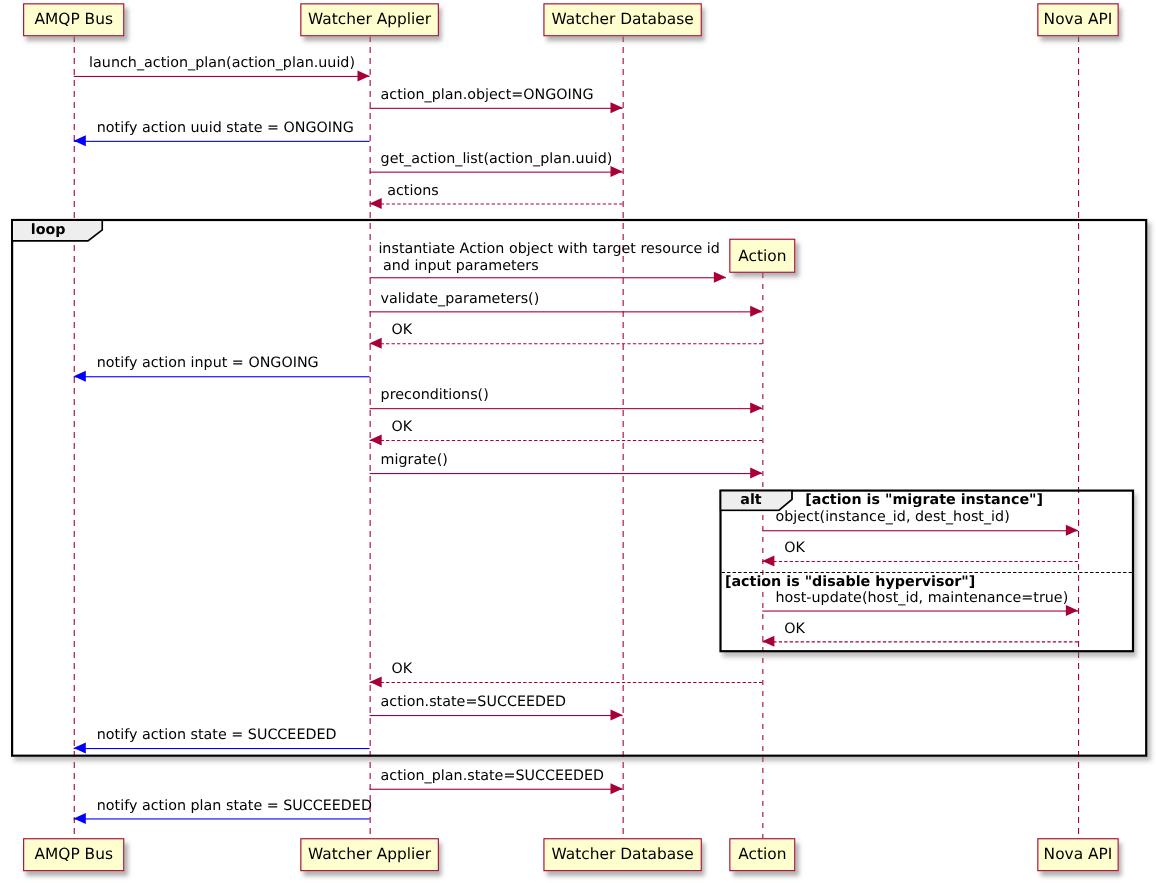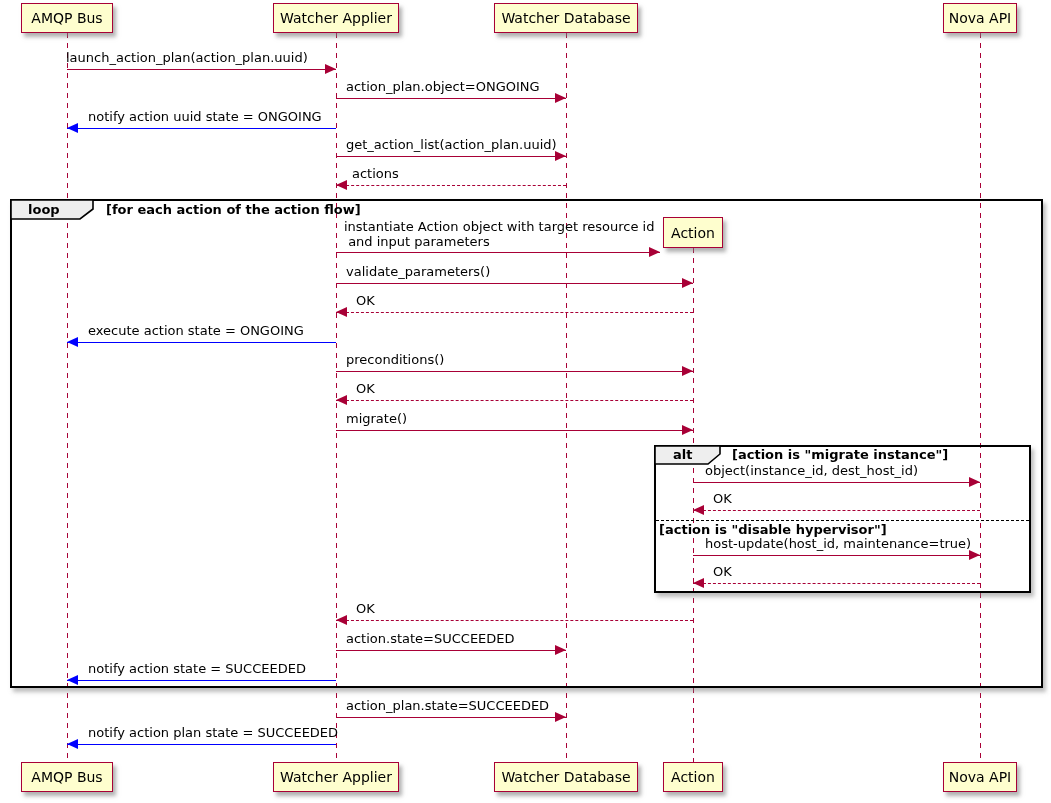--- a/index.html
+++ b/index.html
@@ -33,33 +33,32 @@
   <div class="life" style="left:336px;top:33px;height:729px"></div>
   <div class="life" style="left:566px;top:33px;height:729px"></div>
   <div class="life" style="left:693px;top:248px;height:514px"></div>
   <div class="life" style="left:980px;top:33px;height:729px"></div>
 
   <div class="frame" style="left:10px;top:199px;width:1033px;height:489px"></div>
   <svg class="fh-svg" style="left:10px;top:199px" width="84" height="21">
     <polygon points="1,1 83,1 83,10 70,20 1,20" fill="#EEEEEE" stroke="#000000" stroke-width="1.6"></polygon>
   </svg>
   <span class="fh-label" style="left:28px;top:202px">loop</span>
-  <span class="guard" style="left:106px;top:202px">[for each action of the action flow]</span>
 
   <div class="frame" style="left:654px;top:445px;width:377px;height:148px"></div>
   <svg class="fh-svg" style="left:654px;top:445px" width="67" height="20">
     <polygon points="1,1 66,1 66,9 54,19 1,19" fill="#EEEEEE" stroke="#000000" stroke-width="1.6"></polygon>
   </svg>
   <span class="fh-label" style="left:673px;top:447px">alt</span>
   <span class="guard" style="left:732px;top:447px">[action is "migrate instance"]</span>
   <div class="divider" style="left:656px;top:520px;width:373px"></div>
   <span class="guard" style="left:659px;top:522px">[action is "disable hypervisor"]</span>
 
   <div>
-    <span class="m" style="left:66px;top:50px">launch_action_plan(action_plan.uuid)</span>
+    <span class="m" style="left:81px;top:50px">launch_action_plan(action_plan.uuid)</span>
     <div class="ln" style="left:67px;top:69px;width:269px"></div>
     <div class="ar r" style="left:325px;top:64px"></div>
   </div>
 
   <div>
     <span class="m" style="left:346px;top:79px">action_plan.object=ONGOING</span>
     <div class="ln" style="left:336px;top:98px;width:230px"></div>
     <div class="ar r" style="left:555px;top:93px"></div>
   </div>
 
@@ -94,21 +93,21 @@
     <div class="ar r" style="left:682px;top:278px"></div>
   </div>
 
   <div>
     <span class="m" style="left:356px;top:293px">OK</span>
     <div class="ln d" style="left:336px;top:312px;width:357px"></div>
     <div class="ar l" style="left:336px;top:307px"></div>
   </div>
 
   <div>
-    <span class="m" style="left:88px;top:323px">execute action state = ONGOING</span>
+    <span class="m" style="left:88px;top:323px">notify action input = ONGOING</span>
     <div class="ln b" style="left:67px;top:342px;width:269px"></div>
     <div class="ar lb" style="left:67px;top:337px"></div>
   </div>
 
   <div>
     <span class="m" style="left:346px;top:352px">preconditions()</span>
     <div class="ln" style="left:336px;top:371px;width:357px"></div>
     <div class="ar r" style="left:682px;top:366px"></div>
   </div>
 

